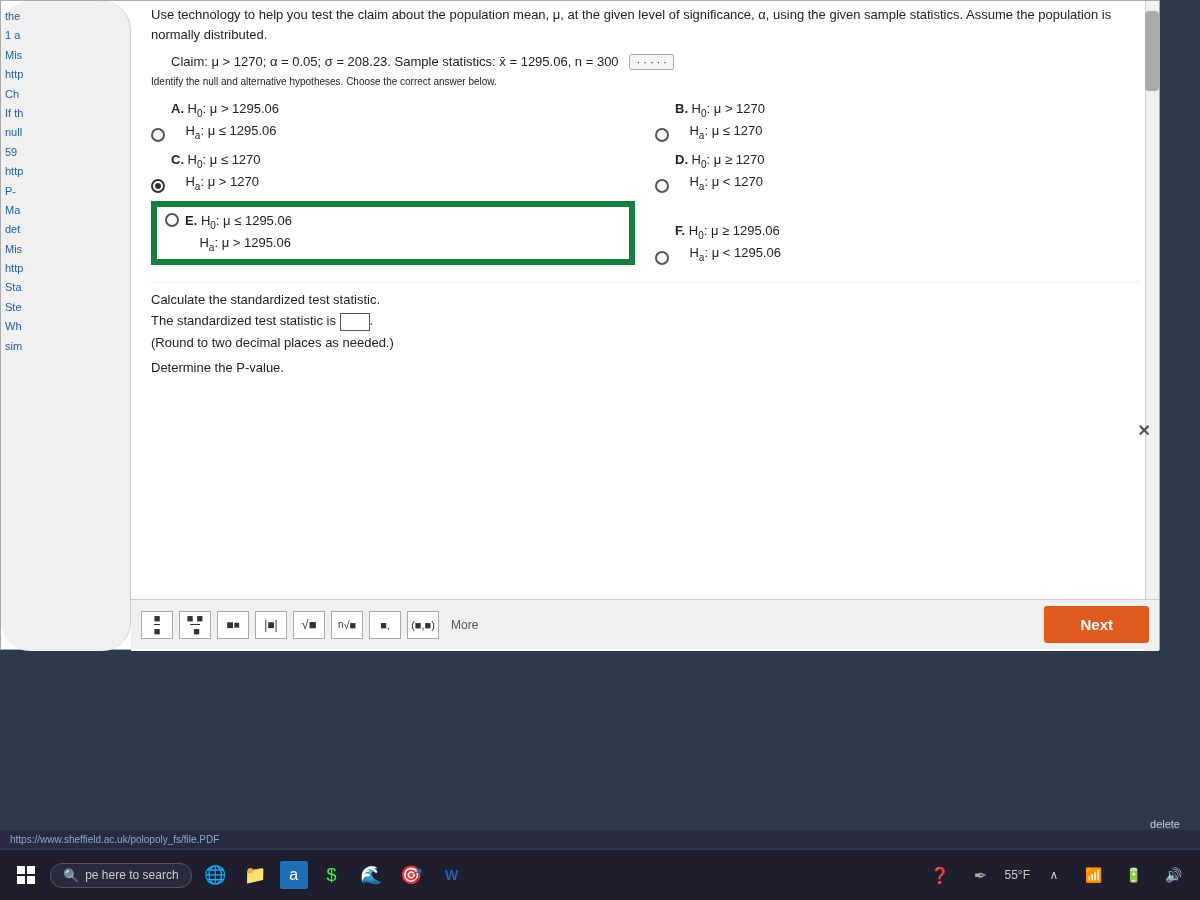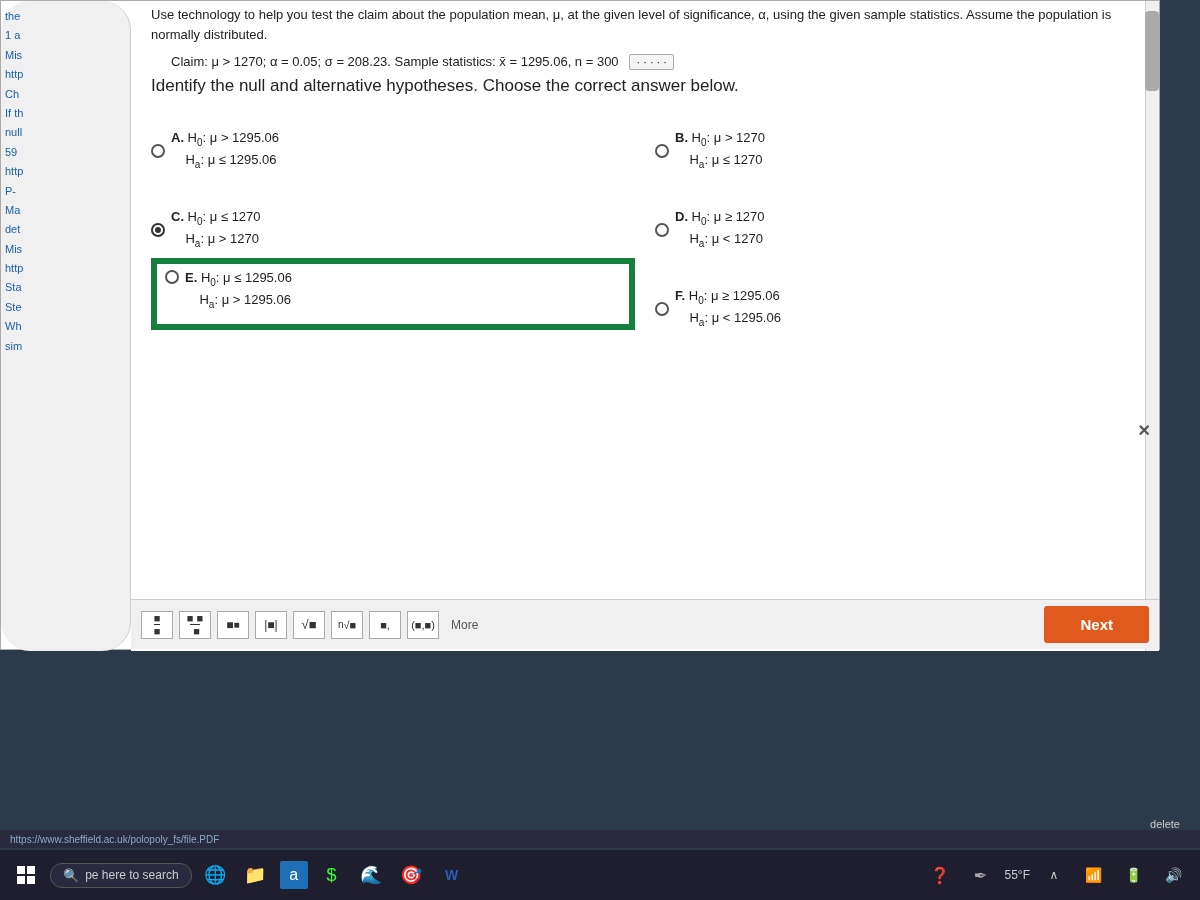--- a/index.html
+++ b/index.html
@@ -87,39 +87,38 @@
       display: inline-block;
       border: 1px solid #aaa;
       padding: 1px 6px;
       font-size: 11px;
       cursor: pointer;
       background: #f5f5f5;
       border-radius: 2px;
     }
 
     .section-label {
-      font-size: 17px;
-      color: #222;
-      margin-bottom: 4px;
+      font-size: 10px;
+      color: #222;
+      margin-bottom: 12px;
     }
 
     
     .choices-grid {
       display: grid;
       grid-template-columns: 1fr 1fr;
       gap: 8px 20px;
       margin-bottom: 16px;
     }
 
     .choice-item {
       display: flex;
-      align-items: center;
+      align-items: flex-end;
       gap: 6px;
       cursor: pointer;
-      margin-top: 28px;
     }
 
     .choice-radio {
       width: 14px;
       height: 14px;
       border-radius: 50%;
       border: 2px solid #555;
       flex-shrink: 0;
       margin-top: 2px;
       background: #fff;
@@ -411,20 +410,28 @@
         <div class="choice-item">
           <div class="choice-radio"></div>
           <div class="choice-text">
             <strong>F.</strong> H<sub>0</sub>: μ ≥ 1295.06<br>
             &nbsp;&nbsp;&nbsp;&nbsp;H<sub>a</sub>: μ &lt; 1295.06
           </div>
         </div>
 
       </div>
 
+      <div class="calc-section">
+        <p class="calc-label">Calculate the standardized test statistic.</p>
+        <p class="stat-input-line">
+          The standardized test statistic is <span class="stat-input">&nbsp;</span>.
+        </p>
+        <p class="round-note">(Round to two decimal places as needed.)</p>
+        <p class="pvalue-label">Determine the P-value.</p>
+      </div>
 
     </div>
 
     <div class="scrollbar-indicator">
       <div class="scrollbar-thumb"></div>
     </div>
 
     <div class="close-x">✕</div>
 
     <div class="math-toolbar">

